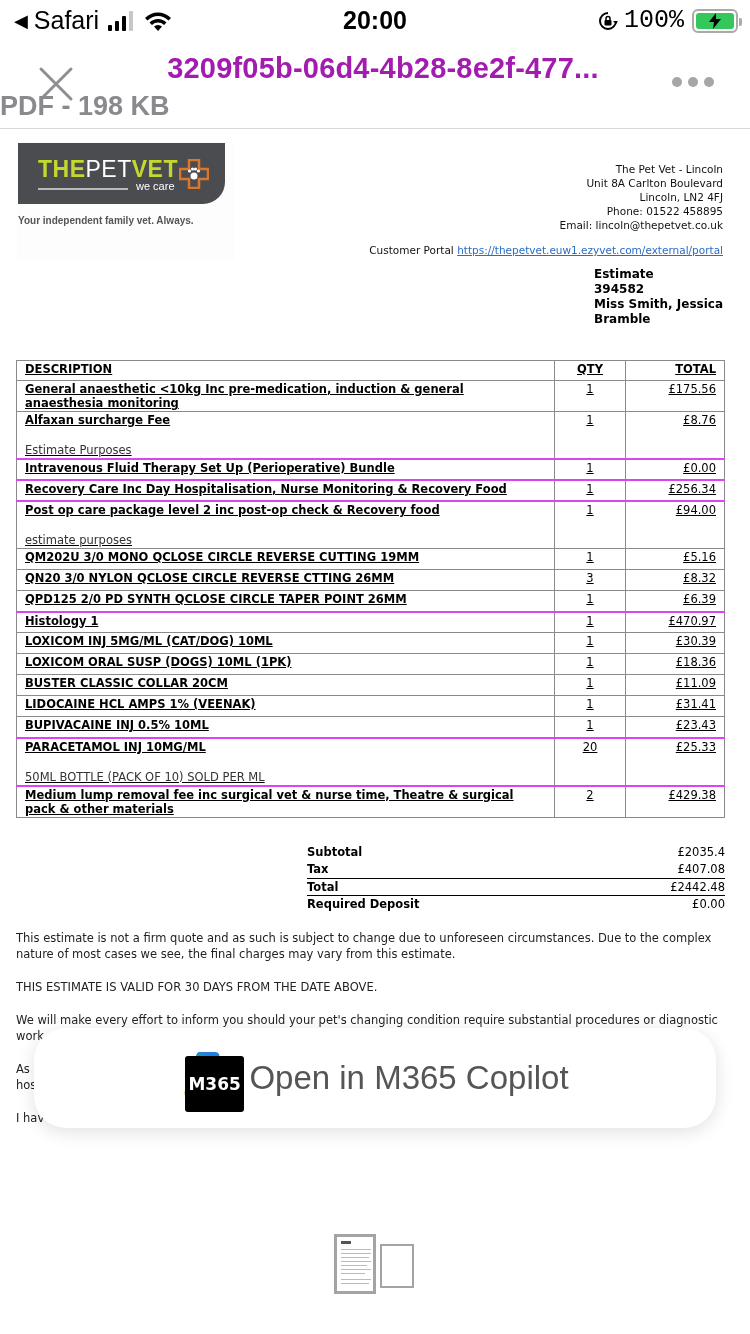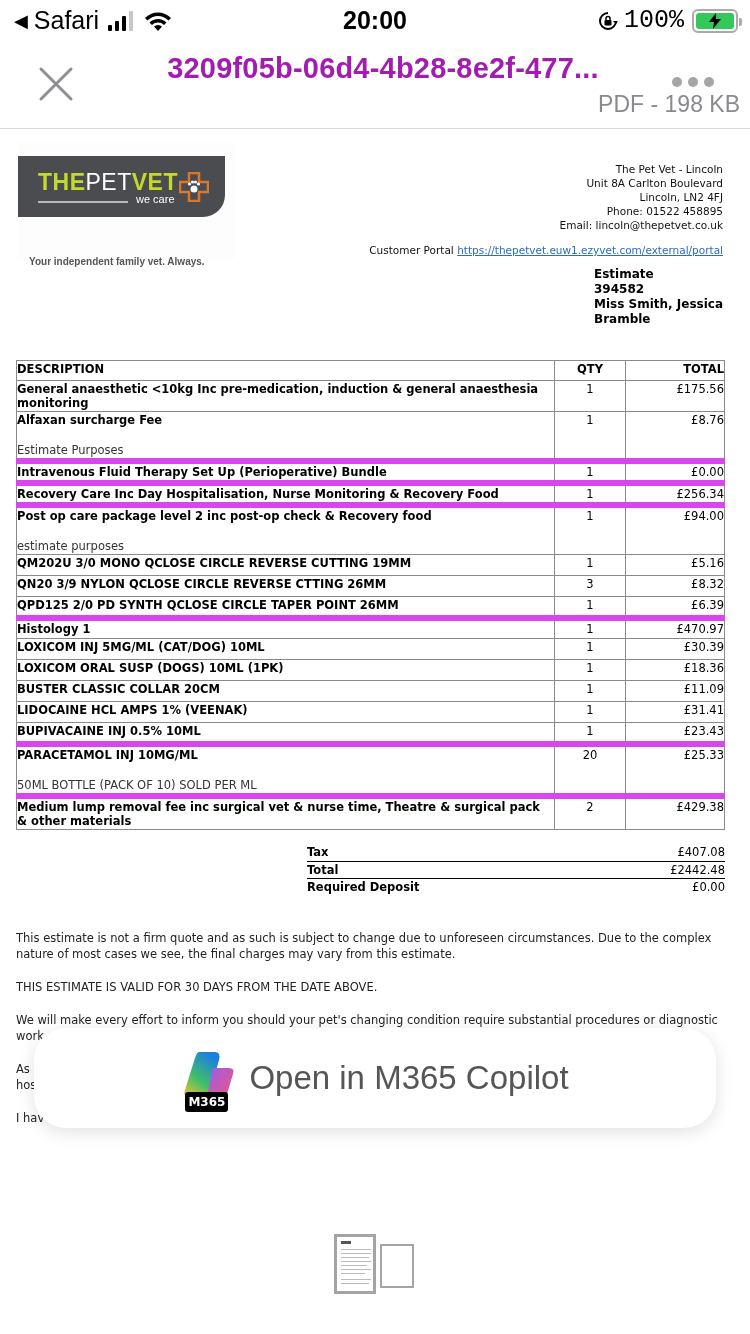--- a/index.html
+++ b/index.html
@@ -18,63 +18,63 @@
   .sb-right { position: absolute; right: 12px; top: 6px; display: flex; align-items: center; font-size: 25px; font-family: Liberation Mono, monospace; }
   .sb-lock { width: 20px; height: 20px; margin-right: 6px; }
   .battery { margin-left: 8px; width: 46px; height: 24px; border: 2px solid #aaa; border-radius: 6px; position: relative; padding: 2px; }
   .battery .fill { width: 100%; height: 100%; background: #34c759; border-radius: 3px; display: flex; align-items: center; justify-content: center; }
   .battery .cap { position: absolute; right: -6px; top: 7px; width: 3px; height: 8px; background: #aaa; border-radius: 0 2px 2px 0; }
 
   
   .nav { position: absolute; top: 40px; left: 0; width: 750px; height: 89px; border-bottom: 1px solid #d8d8d8; background: #fff; }
   .nav-close { position: absolute; left: 36px; top: 24px; width: 40px; height: 40px; cursor: pointer; }
   .nav-title { position: absolute; left: 8px; width: 750px; top: 12px; text-align: center; font-size: 29px; font-weight: 700; color: #a21caf; letter-spacing: 0.2px; }
-  .nav-sub { position: absolute; left: 0; width: 740px; top: 51px; text-align: right; font-size: 23px; color: #8a8a8e; }
+  .nav-sub { position: absolute; left: 0; width: 740px; top: 51px; text-align: left; font-size: 27px; color: #8a8a8e; font-weight: bold; }
   .nav-more { position: absolute; right: 36px; top: 37px; display: flex; gap: 6px; cursor: pointer; }
   .nav-more span { width: 10px; height: 10px; border-radius: 50%; background: #a5a5aa; }
 
   
   .pdf { position: absolute; top: 130px; left: 0; width: 750px; height: 1090px; font-family: "DejaVu Sans", sans-serif; }
   .logo-wrap { position: absolute; left: 17px; top: 12px; width: 218px; height: 118px; background: #fdfdfd; }
-  .logo-box { position: absolute; left: 1px; top: 14px; width: 207px; height: 61px; background: #4a4c50; border-radius: 0 0 22px 0; }
+  .logo-box { position: absolute; left: 1px; top: 1px; width: 207px; height: 61px; background: #4a4c50; border-radius: 0 0 22px 0; }
   .logo-text { position: absolute; left: 20px; top: 13px; font-family: "Liberation Sans", sans-serif; font-size: 23px; letter-spacing: 0.5px; }
   .logo-text .g { color: #c4d82e; font-weight: 700; }
   .logo-text .w { color: #ffffff; }
   .logo-line { position: absolute; left: 20px; top: 45px; width: 90px; height: 2px; background: #b7b9bd; }
   .logo-care { position: absolute; left: 118px; top: 37px; color: #fff; font-family: "Liberation Sans", sans-serif; font-size: 11px; }
   .logo-cross { position: absolute; left: 161px; top: 16px; width: 30px; height: 30px; }
-  .logo-tag { position: absolute; left: 12px; top: 73px; font-family: "Liberation Sans", sans-serif; font-size: 10px; color: #555; font-weight: 700; margin-top: 41px; }
+  .logo-tag { position: absolute; left: 1px; top: 73px; font-family: "Liberation Sans", sans-serif; font-size: 10px; color: #555; font-weight: 700; }
 
   .clinic { position: absolute; right: 27px; top: 32px; text-align: right; font-size: 10.5px; line-height: 14px; color: #111; }
   .portal { position: absolute; right: 27px; top: 114px; font-size: 10.5px; color: #111; }
   .portal a { color: #2b6cc4; text-decoration: underline; }
   .estimate { position: absolute; right: 27px; top: 137px; text-align: left; font-size: 12px; font-weight: 700; line-height: 15px; }
 
   table.items { position: absolute; left: 16px; top: 230px; width: 709px; border-collapse: collapse; font-size: 11.5px; }
-  table.items td, table.items th { border: 1px solid #8a8a8a; padding: 1px 0; vertical-align: top; }
+  table.items td, table.items th { border: 1px solid #8a8a8a; padding: 1px 8px; vertical-align: top; text-decoration: underline; }
   table.items th { font-weight: 700; text-align: left; height: 20px; }
   table.items th.qty, table.items td.qty { text-align: center; width: 71px; }
   table.items th.total, table.items td.total { text-align: right; width: 99px; }
   table.items td.desc { font-weight: 700; line-height: 14px; }
   td.desc .note { display: block; font-weight: 400; margin-top: 16px; color: #333; }
   table.items tr.r { height: 21px; }
-  table.items tr.thick td { border-top: 6px solid #d946ef; }
+  table.items tr.thick td { border-top: 2px solid #d946ef; }
 
   .totals { position: absolute; left: 307px; top: 714px; width: 418px; font-size: 11.5px; }
   .totals .row { display: flex; justify-content: space-between; height: 17px; line-height: 17px; }
   .totals .row .k { font-weight: 700; }
   .totals .row.line { border-top: 1px solid #000; }
 
   .terms { position: absolute; left: 16px; top: 800px; width: 720px; font-size: 11.5px; line-height: 16px; color: #222; font-family: "DejaVu Sans", sans-serif; }
   .terms p { margin-bottom: 17px; }
 
   
   .copilot { position: absolute; left: 34px; top: 1028px; width: 682px; height: 100px; background: #fff; border-radius: 32px; box-shadow: 0 4px 18px rgba(0,0,0,0.12); display: flex; align-items: center; justify-content: center; cursor: pointer; }
   .cp-icon { position: relative; width: 56px; height: 56px; margin-right: 12px; }
-  .cp-badge { position: absolute; left: 4px; bottom: -6px; background: #000; color: #fff; font-family: "DejaVu Sans", sans-serif; font-size: 12px; font-weight: 700; padding: 3px 3px; border-radius: 3px; }
+  .cp-badge { position: absolute; left: 4px; bottom: -6px; background: #000; color: #fff; font-family: "DejaVu Sans", sans-serif; font-size: 17px; font-weight: 700; padding: 18px 3px; border-radius: 3px; }
   .cp-label { font-size: 33px; color: #555; font-family: "Liberation Sans", sans-serif; }
 
   
   .thumbs { position: absolute; top: 1234px; left: 334px; display: flex; align-items: flex-end; gap: 4px; }
   .thumb { background: #fff; border: 3px solid #a4a4a4; cursor: pointer; }
   .thumb.t1 { width: 42px; height: 60px; position: relative; }
   .thumb.t2 { width: 34px; height: 44px; border-width: 2px; margin-bottom: 6px; }
   .thumb.t1 i { position: absolute; left: 4px; height: 1px; background: #bbb; }
 </style>
 </head>
@@ -200,21 +200,21 @@
           <td class="desc"><span>Post op care package level 2 inc post-op check &amp; Recovery food</span><span class="note">estimate purposes</span></td>
           <td class="qty">1</td>
           <td class="total">£94.00</td>
         </tr>
         <tr class="r">
           <td class="desc"><span>QM202U 3/0 MONO QCLOSE CIRCLE REVERSE CUTTING 19MM</span></td>
           <td class="qty">1</td>
           <td class="total">£5.16</td>
         </tr>
         <tr class="r">
-          <td class="desc"><span>QN20 3/9 NYLON QCLOSE CIRCLE REVERSE CTTING 26MM</span></td>
+          <td class="desc"><span>QN20 3/0 NYLON QCLOSE CIRCLE REVERSE CTTING 26MM</span></td>
           <td class="qty">3</td>
           <td class="total">£8.32</td>
         </tr>
         <tr class="r">
           <td class="desc"><span>QPD125 2/0 PD SYNTH QCLOSE CIRCLE TAPER POINT 26MM</span></td>
           <td class="qty">1</td>
           <td class="total">£6.39</td>
         </tr>
         <tr class="r thick">
           <td class="desc"><span>Histology 1</span></td>
@@ -253,20 +253,24 @@
         </tr>
         <tr class="r thick">
           <td class="desc"><span>Medium lump removal fee inc surgical vet &amp; nurse time, Theatre &amp; surgical pack &amp; other materials</span></td>
           <td class="qty">2</td>
           <td class="total">£429.38</td>
         </tr>
       </tbody>
   </table>
 
   <div class="totals">
+    <div class="row">
+      <span class="k">Subtotal</span>
+      <span>£2035.4</span>
+    </div>
     <div class="row">
       <span class="k">Tax</span>
       <span>£407.08</span>
     </div>
     <div class="row line">
       <span class="k">Total</span>
       <span>£2442.48</span>
     </div>
     <div class="row line">
       <span class="k">Required Deposit</span>

